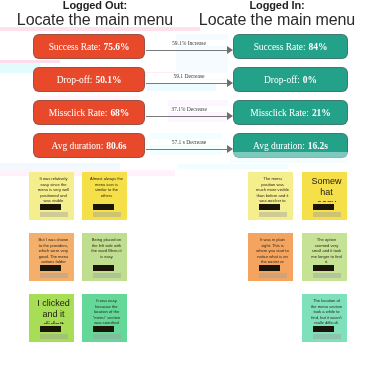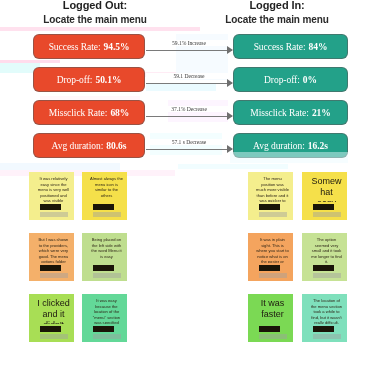--- a/index.html
+++ b/index.html
@@ -14,22 +14,22 @@
   
   .headers { position: absolute; top: 0; left: 0; width: 375px; height: 30px; }
   .col-head { position: absolute; text-align: center; width: 170px; }
   .col-head.left  { left: 10px; }
   .col-head.right { left: 192px; }
   .col-head .h1 {
     font-size: 11px; font-weight: bold; color: #1f1f1f;
     line-height: 11px; letter-spacing: -0.1px;
   }
   .col-head .h2 {
-    font-size: 10px; color: #2a2a2a; line-height: 14px;
-    margin-top: 2px; letter-spacing: -0.1px; font-weight: bold;
+    font-size: 16px; color: #2a2a2a; line-height: 14px;
+    margin-top: 2px; letter-spacing: -0.1px;
   }
 
   
   .metrics { position: absolute; top: 31px; left: 0; width: 375px; height: 132px; }
   .mrow { position: relative; height: 33px; font-family: Liberation Serif, serif; }
   .pill {
     position: absolute; top: 3px; height: 25px;
     border-radius: 6px; display: flex; align-items: center; justify-content: center;
     font-size: 9.5px; color: #ffffff; letter-spacing: -0.05px;
     border: 1px solid rgba(90,90,90,0.55);
@@ -119,21 +119,21 @@
   <div class="glitch g5"></div>
   <div class="glitch g6"></div>
   <div class="glitch g7"></div>
   <div class="glitch g8"></div>
   <div class="glitch g13"></div>
 
   <div class="metrics" id="metrics">
       <div class="mrow">
         <div class="pill left" style="background: rgb(232, 73, 43);">
           <span>Success Rate:</span>
-          <b>94.5%</b>
+          <b>75.6%</b>
         </div>
         <div class="conn">
           <div class="line" style="background: rgb(122, 122, 122);"></div>
           <div class="head"></div>
           <div class="lbl">59.1% Increase</div>
         </div>
         <div class="pill right" style="background: rgb(35, 161, 137);">
           <span>Success Rate:</span>
           <b>84%</b>
         </div>
@@ -234,25 +234,20 @@
       <div class="note" style="left: 248px; top: 61px; width: 45px; height: 48px; background: rgb(244, 164, 94);">
         <div class="txt">It was in plain sight. This is where you start to notice what is on the poster or advertisement.</div>
         <div class="bar-black"></div>
         <div class="bar-gray"></div>
       </div>
       <div class="note" style="left: 302px; top: 61px; width: 45px; height: 48px; background: rgb(198, 226, 149);">
         <div class="txt">The option seemed very small and it took me longer to find it.</div>
         <div class="bar-black"></div>
         <div class="bar-gray"></div>
       </div>
-      <div class="note big" style="left: 248px; top: 122px; width: 45px; height: 48px; background: rgb(123, 217, 84);">
-        <div class="txt">It was faster</div>
-        <div class="bar-black"></div>
-        <div class="bar-gray"></div>
-      </div>
       <div class="note" style="left: 302px; top: 122px; width: 45px; height: 48px; background: rgb(127, 224, 188);">
         <div class="txt">The location of the menu section took a while to find, but it wasn't really difficult.</div>
         <div class="bar-black"></div>
         <div class="bar-gray"></div>
       </div>
     </div>
 
 </div>
 
 </body></html>

